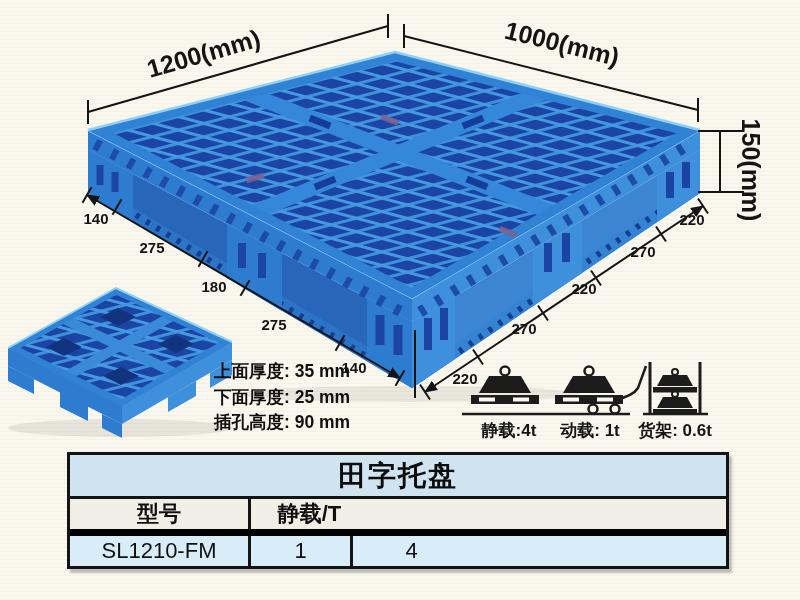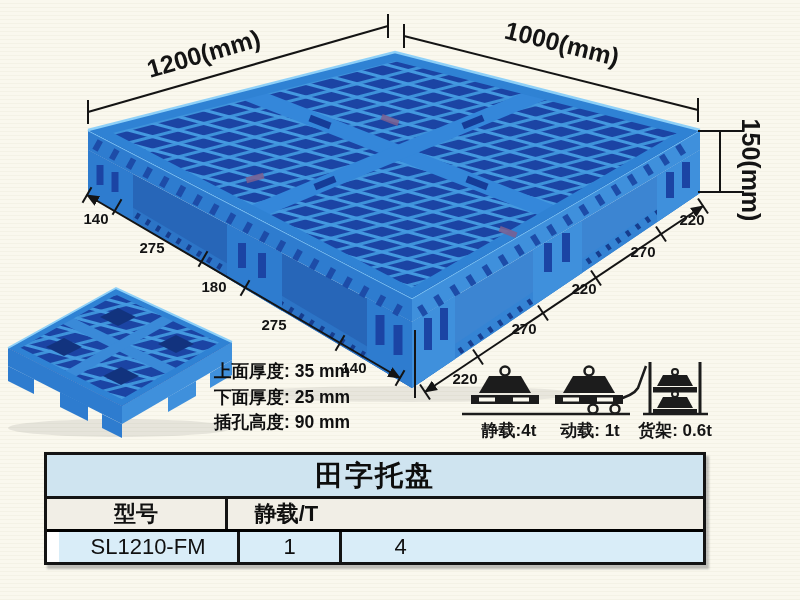--- a/index.html
+++ b/index.html
@@ -10,29 +10,29 @@
         background-image:repeating-linear-gradient(0deg,
           rgba(228,226,208,.28) 0 1px, rgba(0,0,0,0) 1px 4px);}
   svg text{font-family:"Liberation Sans","DejaVu Sans",sans-serif;fill:#141414;}
   .dim-sm{font-size:15px;font-weight:600;text-anchor:middle;}
   .dim-lg{font-size:25px;font-weight:600;text-anchor:middle;}
   .note-txt{font-size:17.5px;font-weight:700;fill:#101010;}
   .load-label{font-size:17px;font-weight:700;text-anchor:middle;fill:#151515;}
   .dimline{stroke:#141414;stroke-width:2;fill:none;}
   .tick{stroke:#141414;stroke-width:2;}
 
-  .spec-table{position:absolute;left:44px;top:452px;width:656px;
+  .spec-table{position:absolute;left:67px;top:452px;width:656px;
       border:3px solid #141414;background:#ffffff;
       box-shadow:3px 4px 2px rgba(120,120,120,.45);}
   .t-title{height:41px;background:#cfe4f0;border-bottom:3px solid #141414;
       display:flex;align-items:center;justify-content:center;
       font-size:28px;font-weight:bold;color:#0d0d0d;letter-spacing:2px;}
   .t-row{display:flex;}
-  .t-head{background:#f1eee6;border-bottom:3px solid #000000;}
-  .t-data{background:#d9edf8;margin-left:12px;}
+  .t-head{background:#f1eee6;border-bottom:7px solid #000000;}
+  .t-data{background:#d9edf8;}
   .cell{height:30px;display:flex;align-items:center;justify-content:center;
       border-right:3px solid #141414;color:#101010;font-size:22px;}
   .t-head .cell{font-weight:600;}
   .cell:last-child{border-right:none;border-radius:12px;}
   .c1{width:178px;}.c2{width:253px;}.c3{width:99px;}.c4{width:117px;}
 </style>
 </head>
 <body>
 
 <div class="page">

